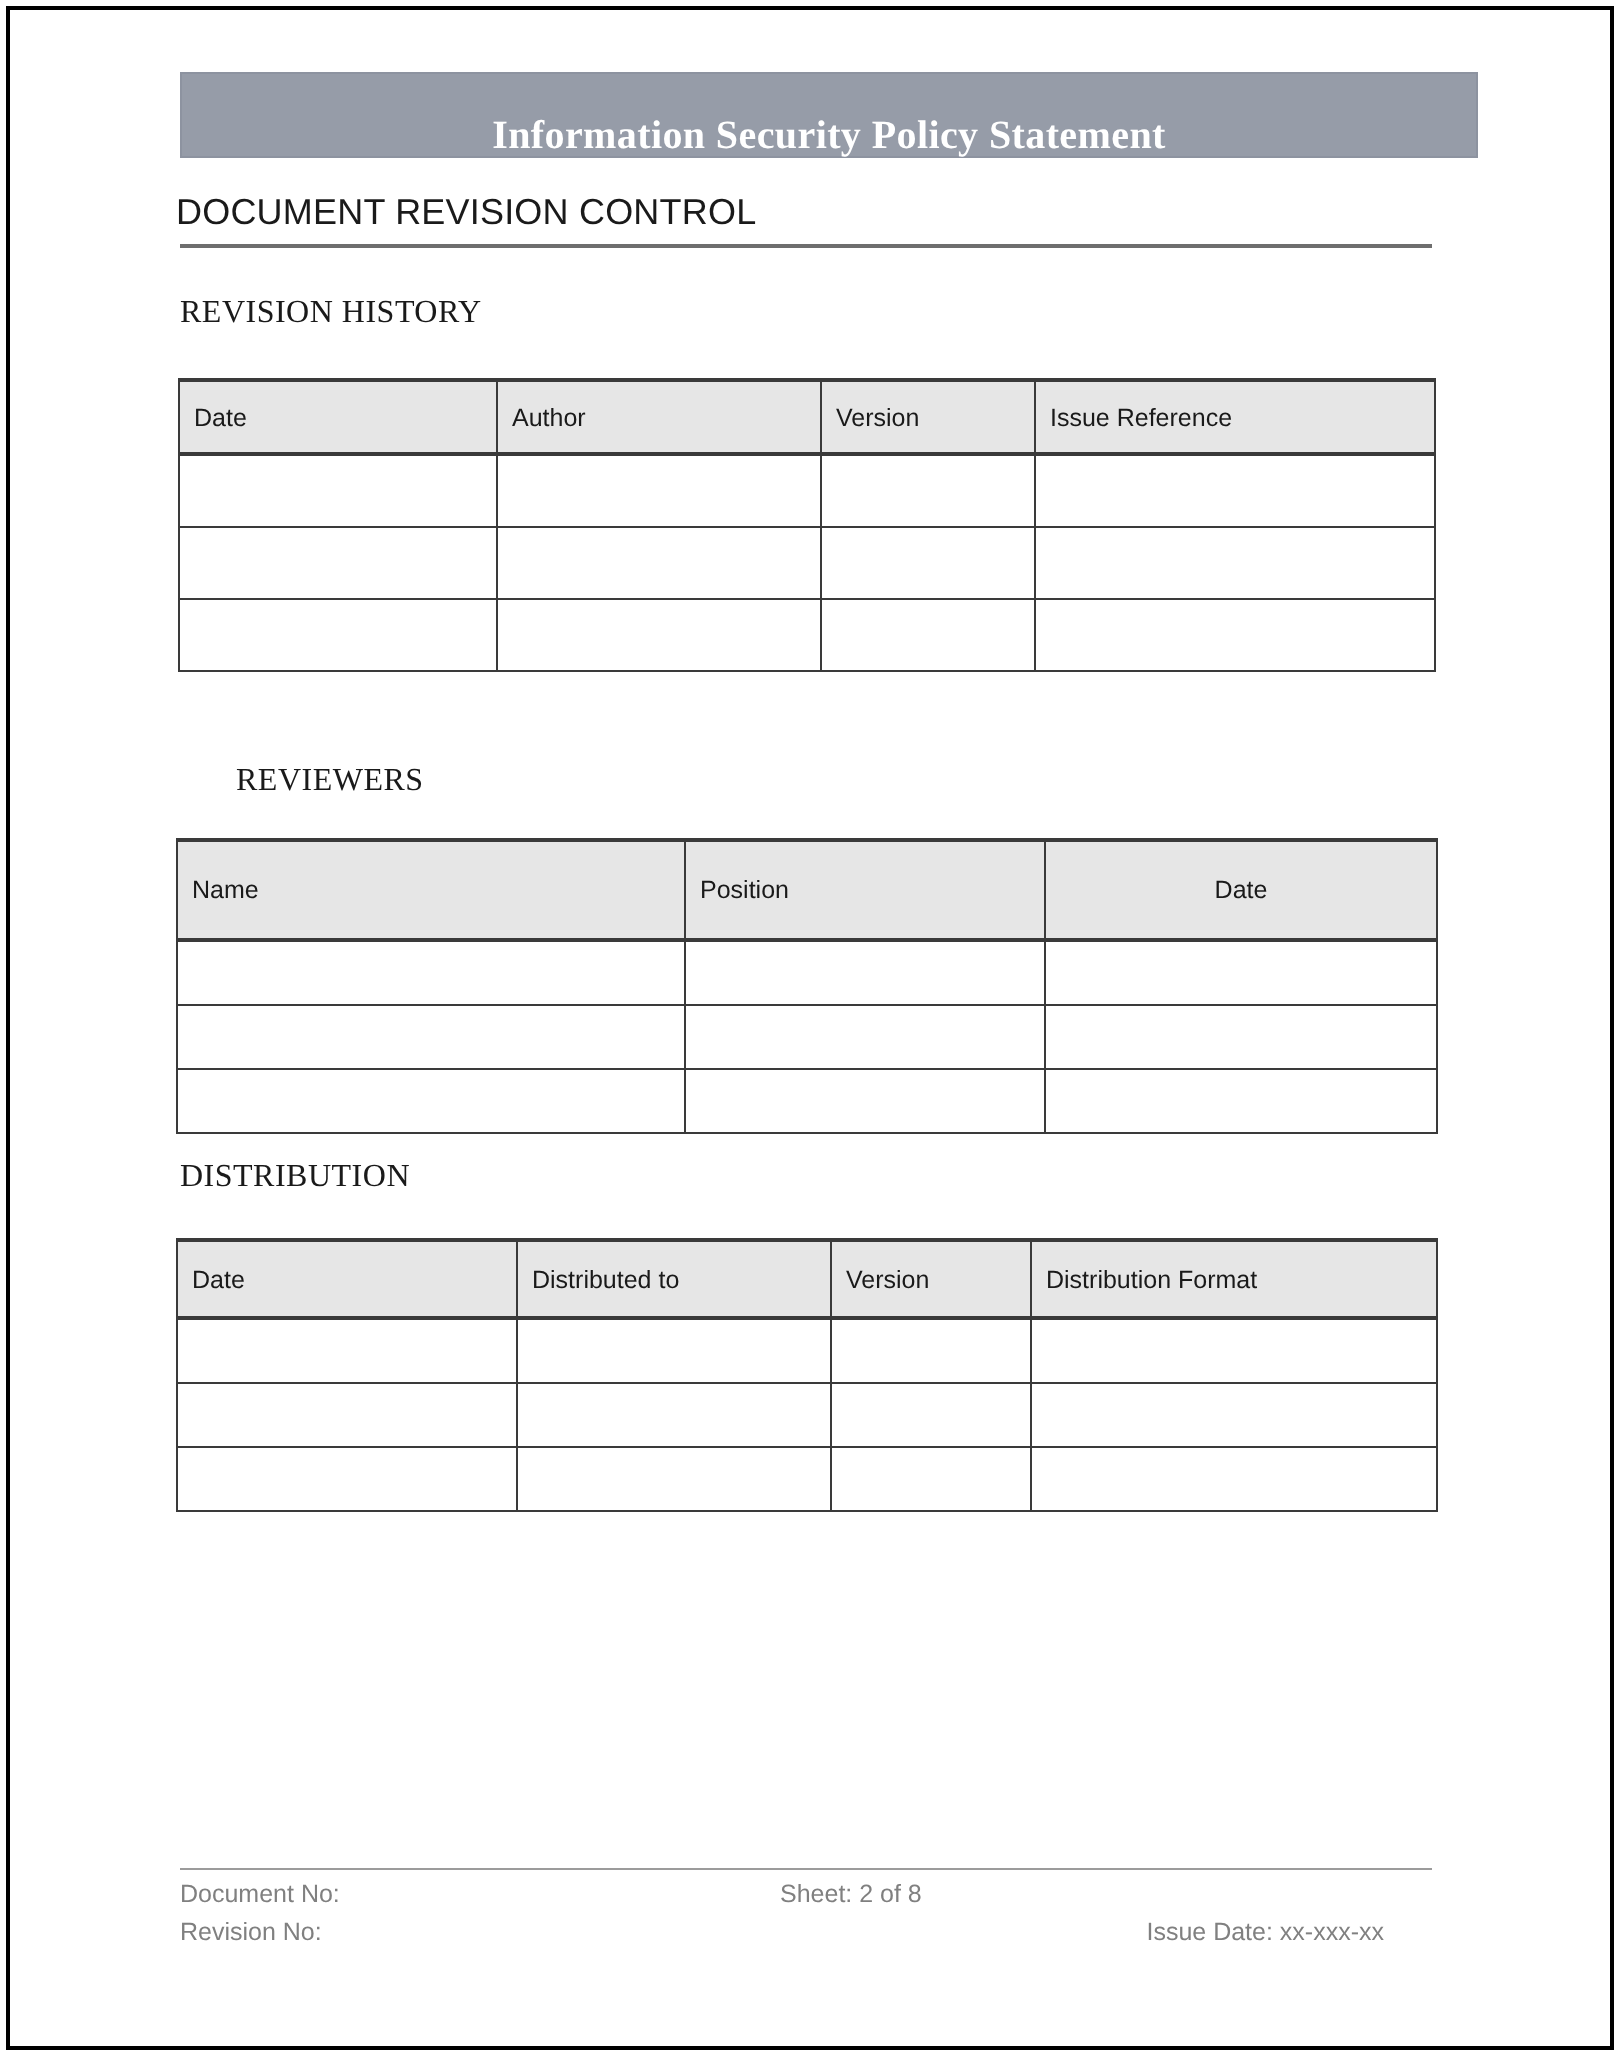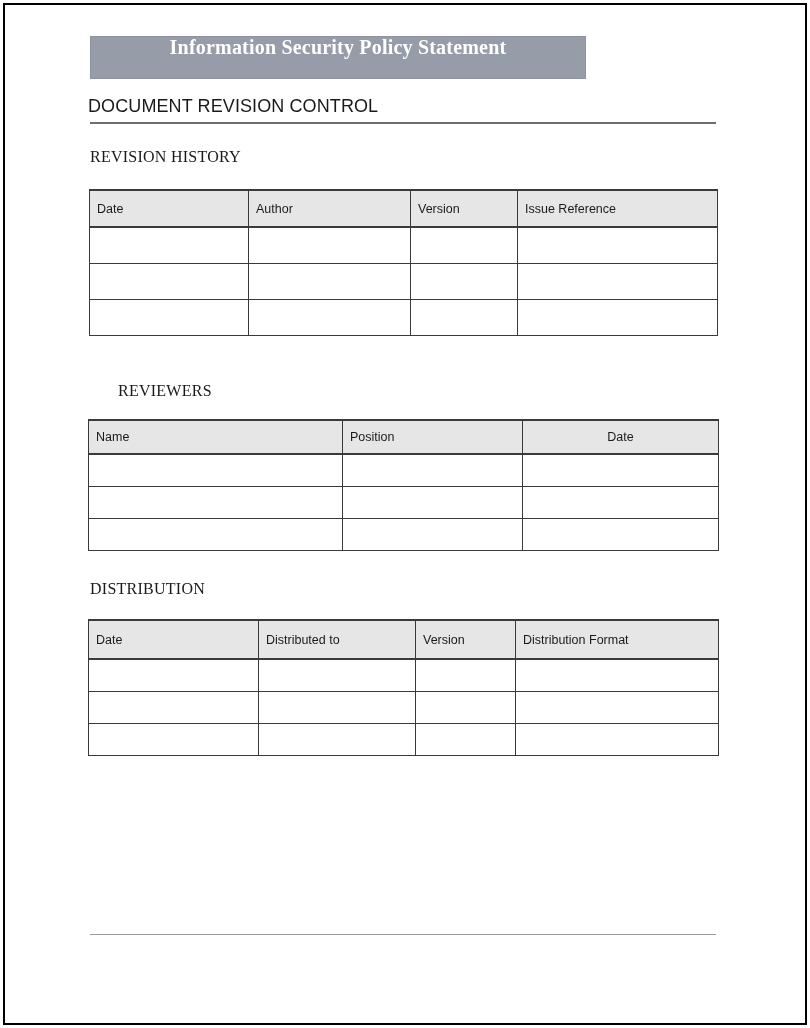--- a/index.html
+++ b/index.html
@@ -35,27 +35,27 @@
     width: 810px;
     height: 1028px;
     box-sizing: border-box;
   }
 
   
   .title-banner {
     position: absolute;
     left: 90px;
     top: 36px;
-    width: 496px;
+    width: 649px;
     height: 43px;
     background: #969ca8;
     border: 1px solid #8d93a0;
     box-sizing: border-box;
     display: flex;
-    align-items: flex-start;
+    align-items: flex-end;
     justify-content: center;
   }
   .title-banner-text {
     color: #ffffff;
     font-family: "Liberation Serif", serif;
     font-weight: bold;
     font-size: 20px;
     letter-spacing: 0.2px;
     line-height: 1;
   }
@@ -123,21 +123,21 @@
     border-top: 1px solid #6e6e6e;
   }
 
   
   #table-revision-history { left: 89px; top: 189px; width: 628px; }
   #table-revision-history tr.header-row td { height: 37px; }
   #table-revision-history tr.body-row td   { height: 36px; }
 
   
   #table-reviewers { left: 88px; top: 419px; width: 630px; }
-  #table-reviewers tr.header-row td { height: 34px; }
+  #table-reviewers tr.header-row td { height: 50px; }
   #table-reviewers tr.body-row td   { height: 32px; }
 
   
   #table-distribution { left: 88px; top: 619px; width: 630px; }
   #table-distribution tr.header-row td { height: 39px; }
   #table-distribution tr.body-row td   { height: 32px; }
 
   
   .footer-rule {
     position: absolute;
@@ -281,15 +281,25 @@
         <tr class="body-row">
           <td></td>
           <td></td>
           <td></td>
           <td></td>
         </tr>
       </tbody>
     </table>
 
     <div class="footer-rule"></div>
+    <div class="footer">
+      <div class="footer-row">
+        <span class="footer-left">Document No:</span>
+        <span class="footer-center">Sheet: 2 of 8</span>
+      </div>
+      <div class="footer-row">
+        <span class="footer-left">Revision No:</span>
+        <span class="footer-right">Issue Date: xx-xxx-xx</span>
+      </div>
+    </div>
 
   </div>
 </div>
 
 </body></html>

